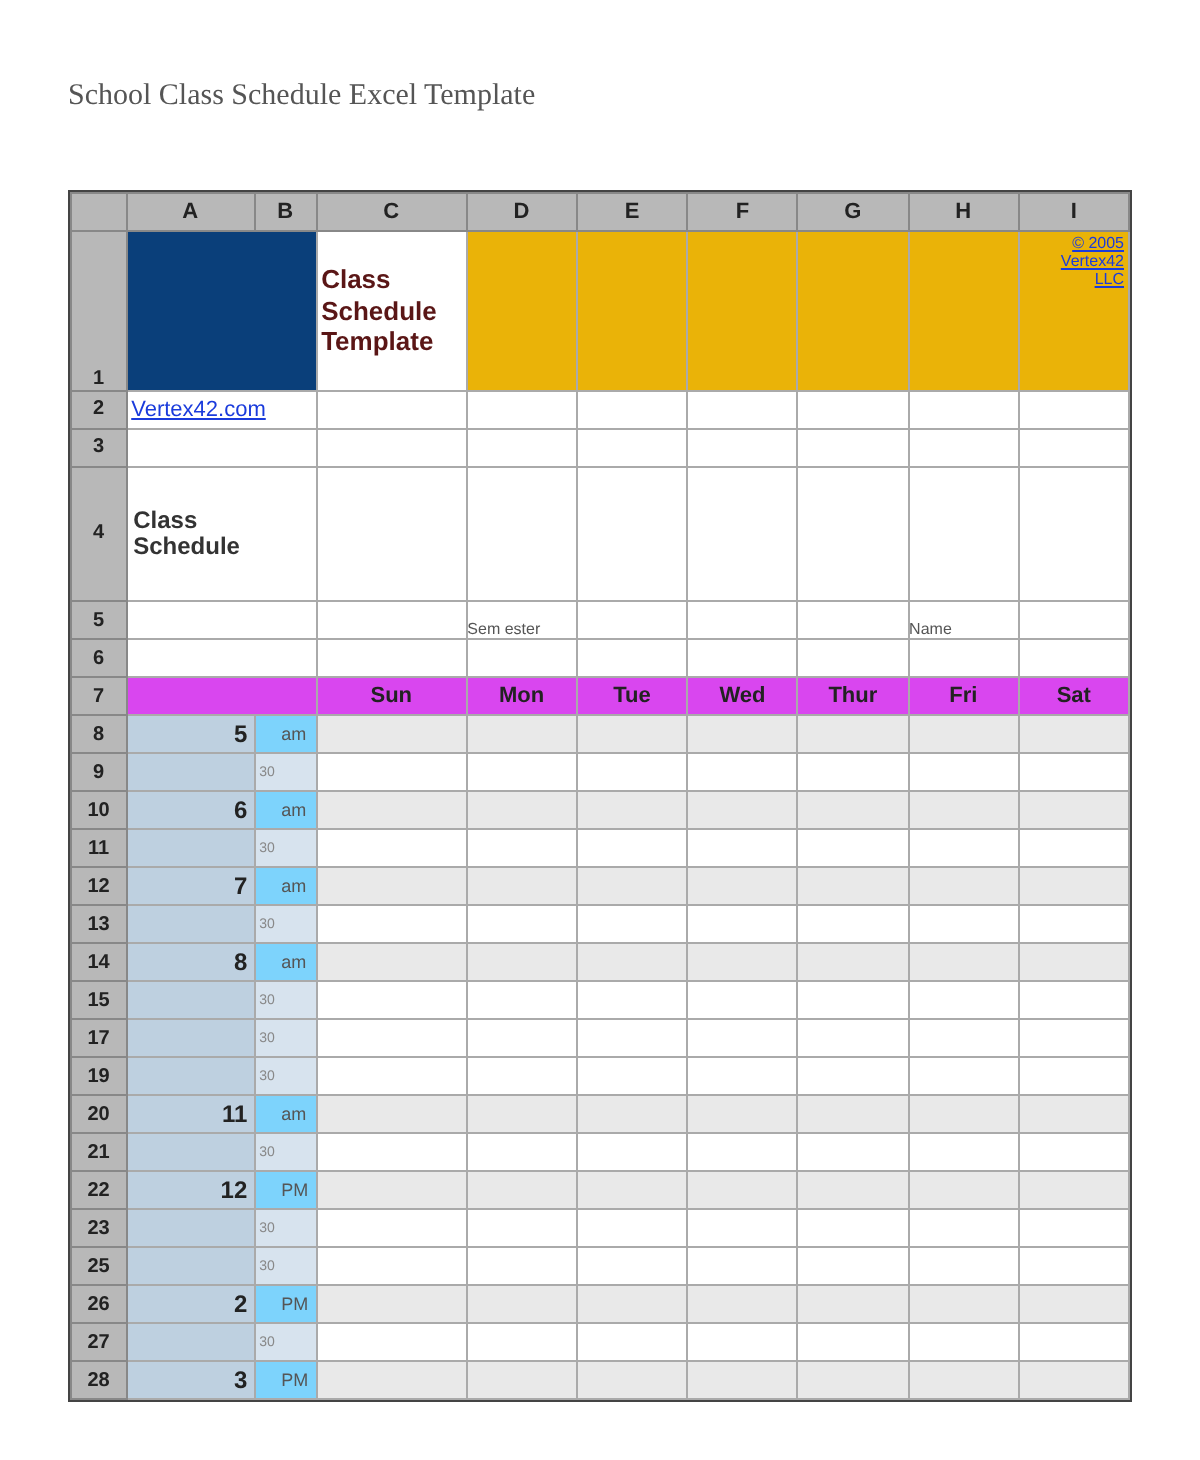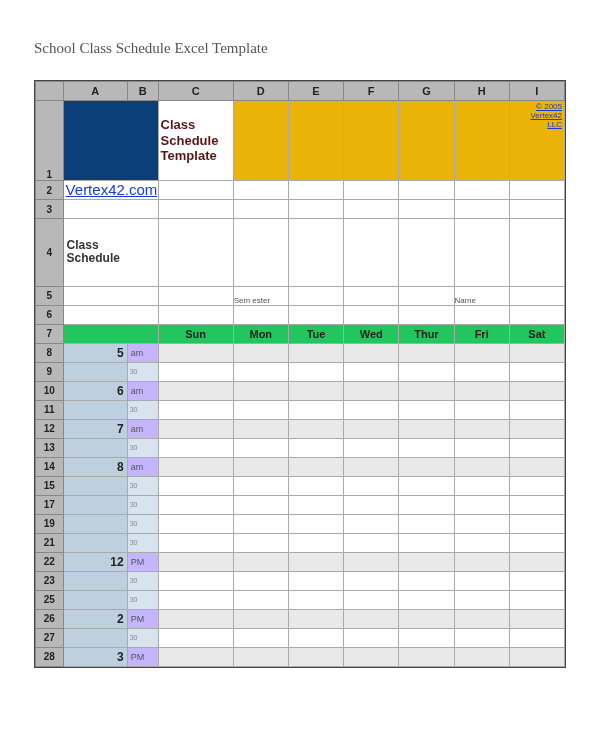--- a/index.html
+++ b/index.html
@@ -10,21 +10,21 @@
     background: #ffffff;
     color: #333;
   }
   .page {
     padding: 34px 34px 0 34px;
   }
   .page-title {
     font-family: Georgia, "Times New Roman", serif;
     font-size: 15px;
     color: #555;
-    margin: 6px 0 23px 0;
+    margin: 6px 0 38px 0;
     font-weight: normal;
   }
   .sheet {
     border: 1px solid #444;
     width: 100%;
     overflow: hidden;
   }
   table {
     border-collapse: collapse;
     table-layout: fixed;
@@ -53,25 +53,24 @@
     font-size: 11px;
     border: 1px solid #888;
   }
   .rowhdr { font-size: 10px; }
   
   .navy { background: #0a3f7a; }
   .ltgray { background: #eab308; }
   .link {
     color: #1a3bdc;
     text-decoration: underline;
-    font-size: 15px;
+    font-size: 11px;
     padding: 1px 2px;
     line-height: 1.1;
     display: block;
-    text-align: center;
   }
   .title-cell {
     color: #5a1616;
     font-weight: bold;
     font-size: 13px;
     padding: 16px 2px;
     line-height: 1.2;
     vertical-align: top;
   }
   .sub-title {
@@ -89,39 +88,39 @@
   .credit {
     font-size: 8px;
     color: #1a3bdc;
     text-decoration: underline;
     text-align: right;
     line-height: 1.1;
     padding: 2px 2px 0 0;
     vertical-align: top;
   }
   .days-hdr {
-    background: #22c55e;
+    background: #d946ef;
     font-weight: bold;
     font-size: 11px;
     text-align: center;
     color: #222;
   }
   .time-col {
     background: #bed0e0;
     font-weight: bold;
     font-size: 12px;
     text-align: right;
     padding-right: 3px;
     color: #222;
   }
   .ampm-col {
-    background: #c4b5fd;
+    background: #7dd3fc;
     font-size: 9px;
     color: #555;
-    padding-left: 3px;
+    padding-left: 13px;
   }
   .half-col {
     background: #d7e3ee;
     font-size: 7px;
     color: #888;
     padding-left: 2px;
   }
   .sched-even { background: #e9e9e9; }
   .sched-odd { background: #ffffff; }
   .row-tall td { height: 46px; }
@@ -367,20 +366,32 @@
             <td class="half-col">30</td>
             <td class="sched-odd"></td>
             <td class="sched-odd"></td>
             <td class="sched-odd"></td>
             <td class="sched-odd"></td>
             <td class="sched-odd"></td>
             <td class="sched-odd"></td>
             <td class="sched-odd"></td>
           </tr>
           <tr>
+            <td class="rowhdr">20</td>
+            <td class="time-col">11</td>
+            <td class="ampm-col">am</td>
+            <td class="sched-even"></td>
+            <td class="sched-even"></td>
+            <td class="sched-even"></td>
+            <td class="sched-even"></td>
+            <td class="sched-even"></td>
+            <td class="sched-even"></td>
+            <td class="sched-even"></td>
+          </tr>
+          <tr>
             <td class="rowhdr">21</td>
             <td class="time-col"></td>
             <td class="half-col">30</td>
             <td class="sched-odd"></td>
             <td class="sched-odd"></td>
             <td class="sched-odd"></td>
             <td class="sched-odd"></td>
             <td class="sched-odd"></td>
             <td class="sched-odd"></td>
             <td class="sched-odd"></td>

